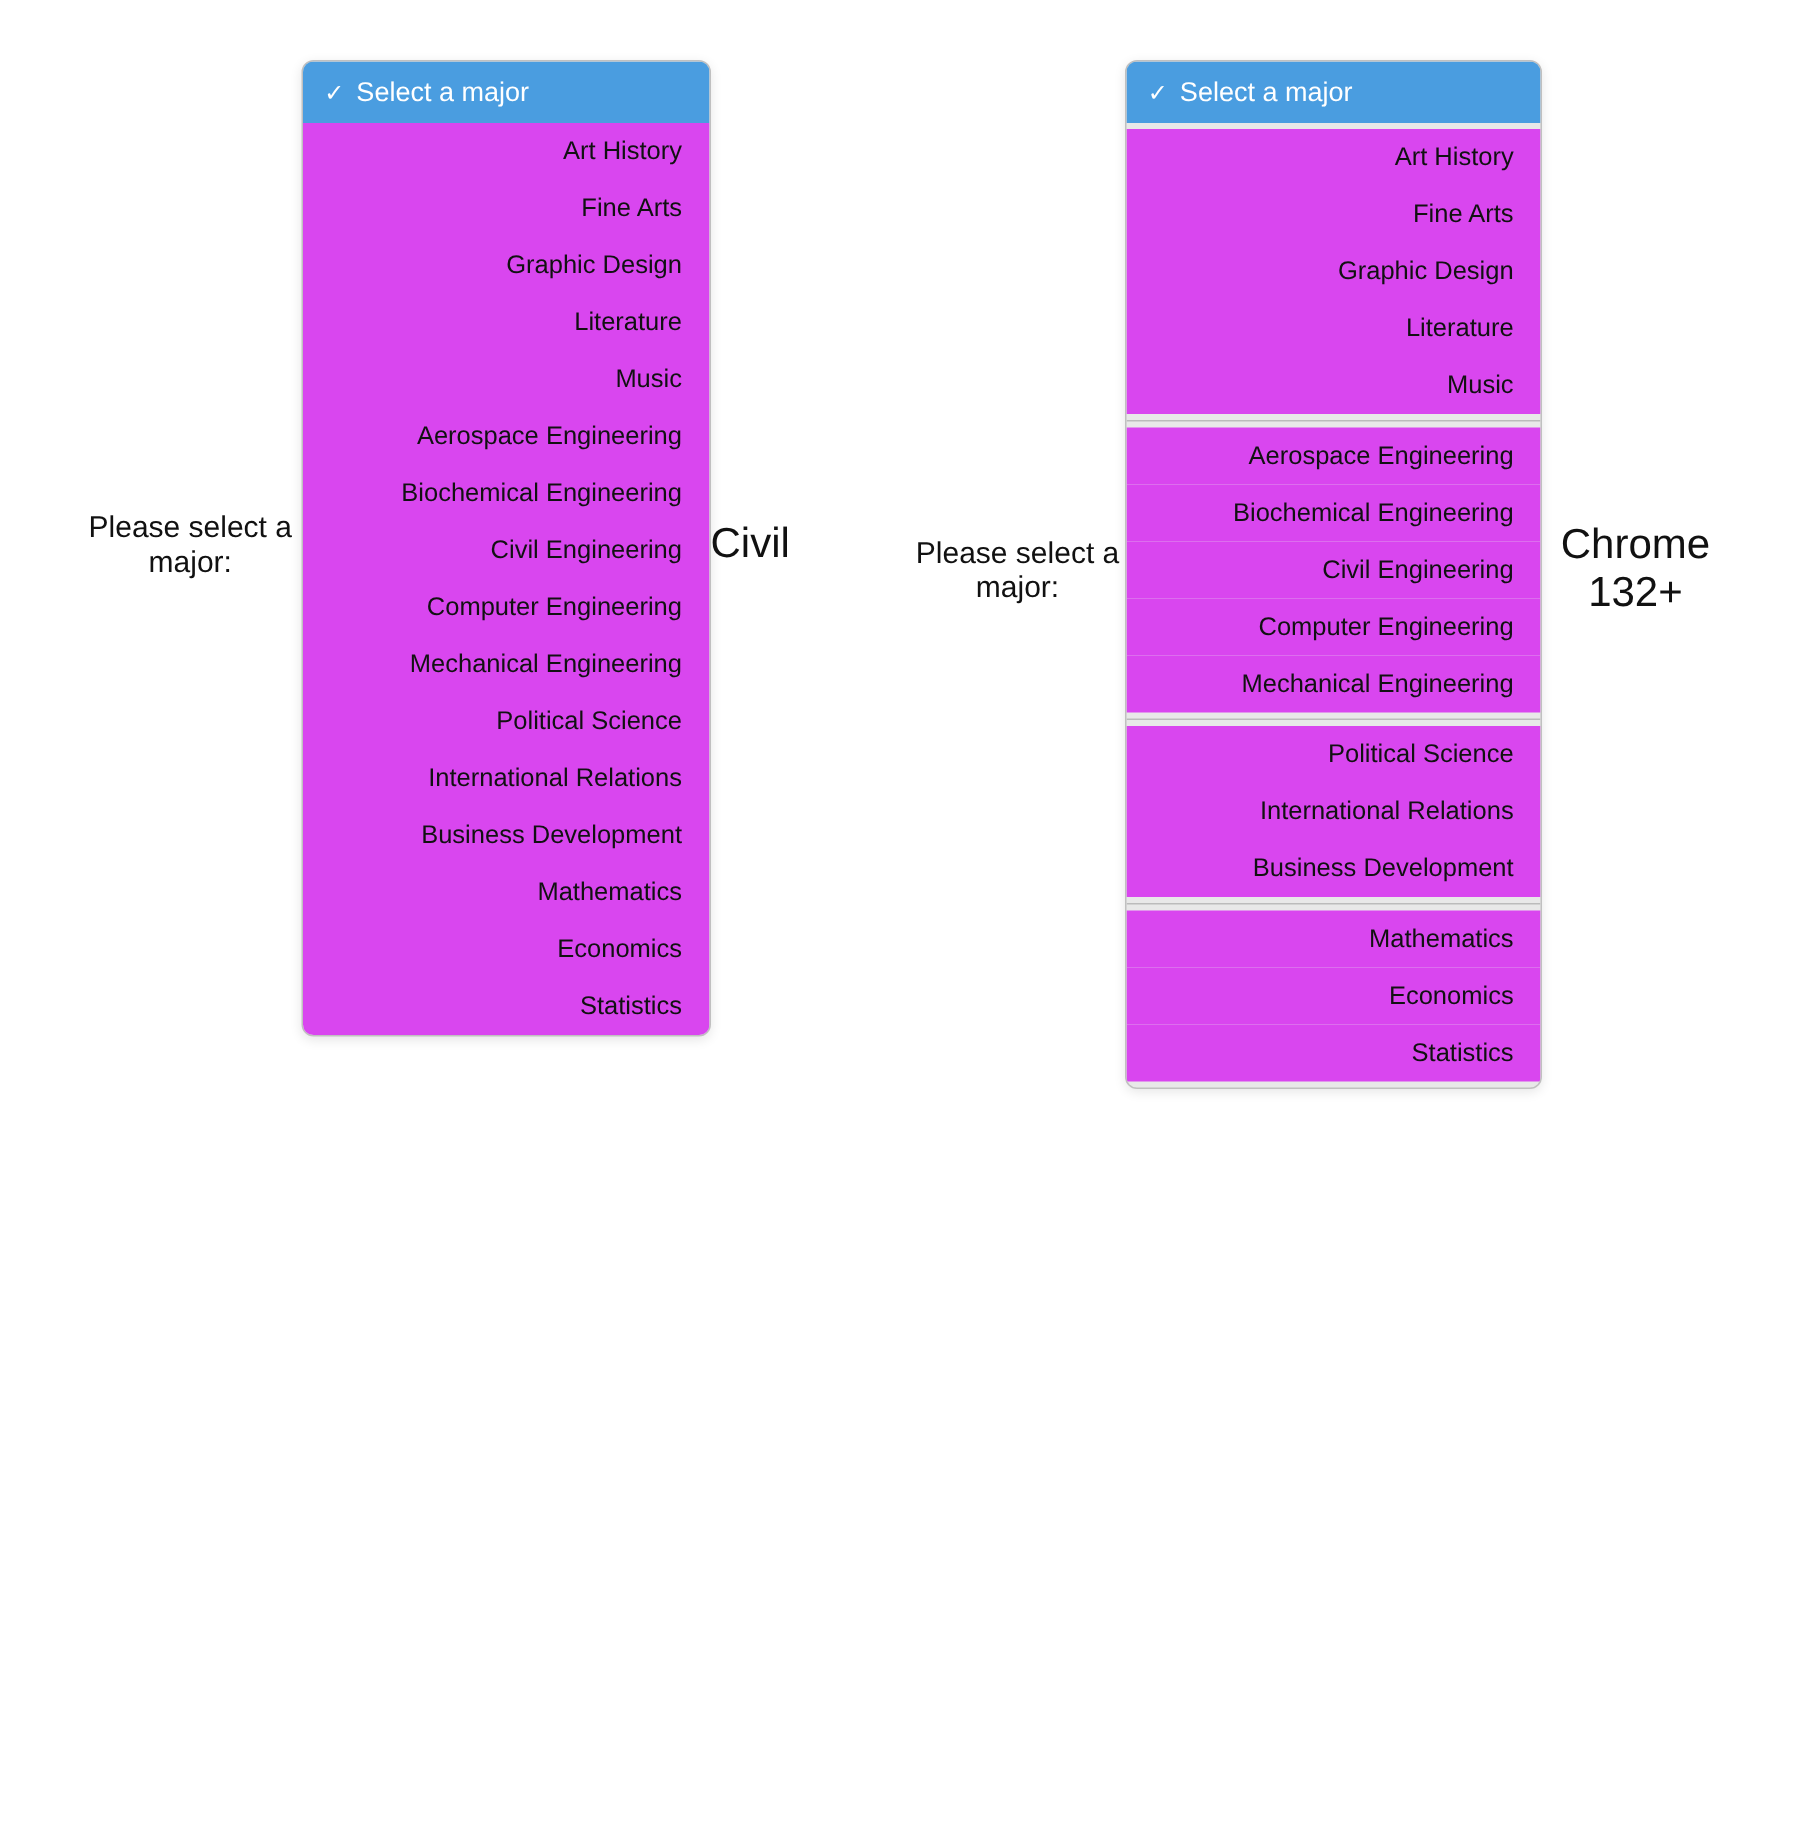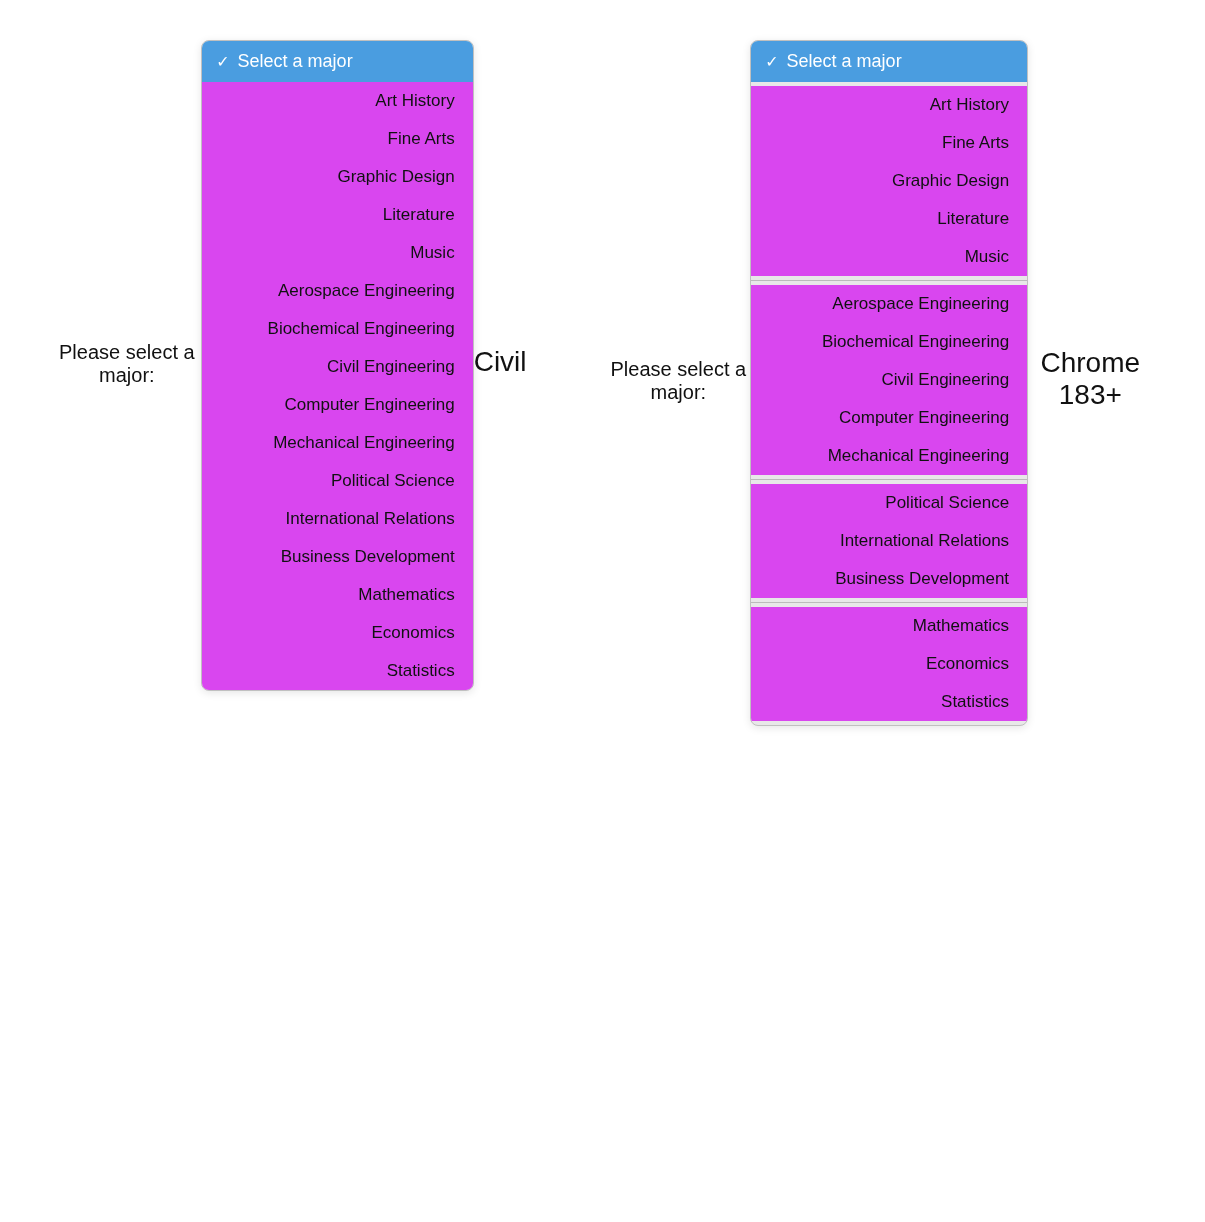--- a/index.html
+++ b/index.html
@@ -171,16 +171,16 @@
             <div class="dropdown-option">Business Development</div>
           </div>
           <div class="group-section">
             <div class="dropdown-option">Mathematics</div>
             <div class="dropdown-option">Economics</div>
             <div class="dropdown-option">Statistics</div>
           </div>
         </div>
     </div>
 
-    <div class="column-label">Chrome 183+</div>
+    <div class="column-label">Chrome 132+</div>
   </div>
 
 </div>
 
 </body></html>

